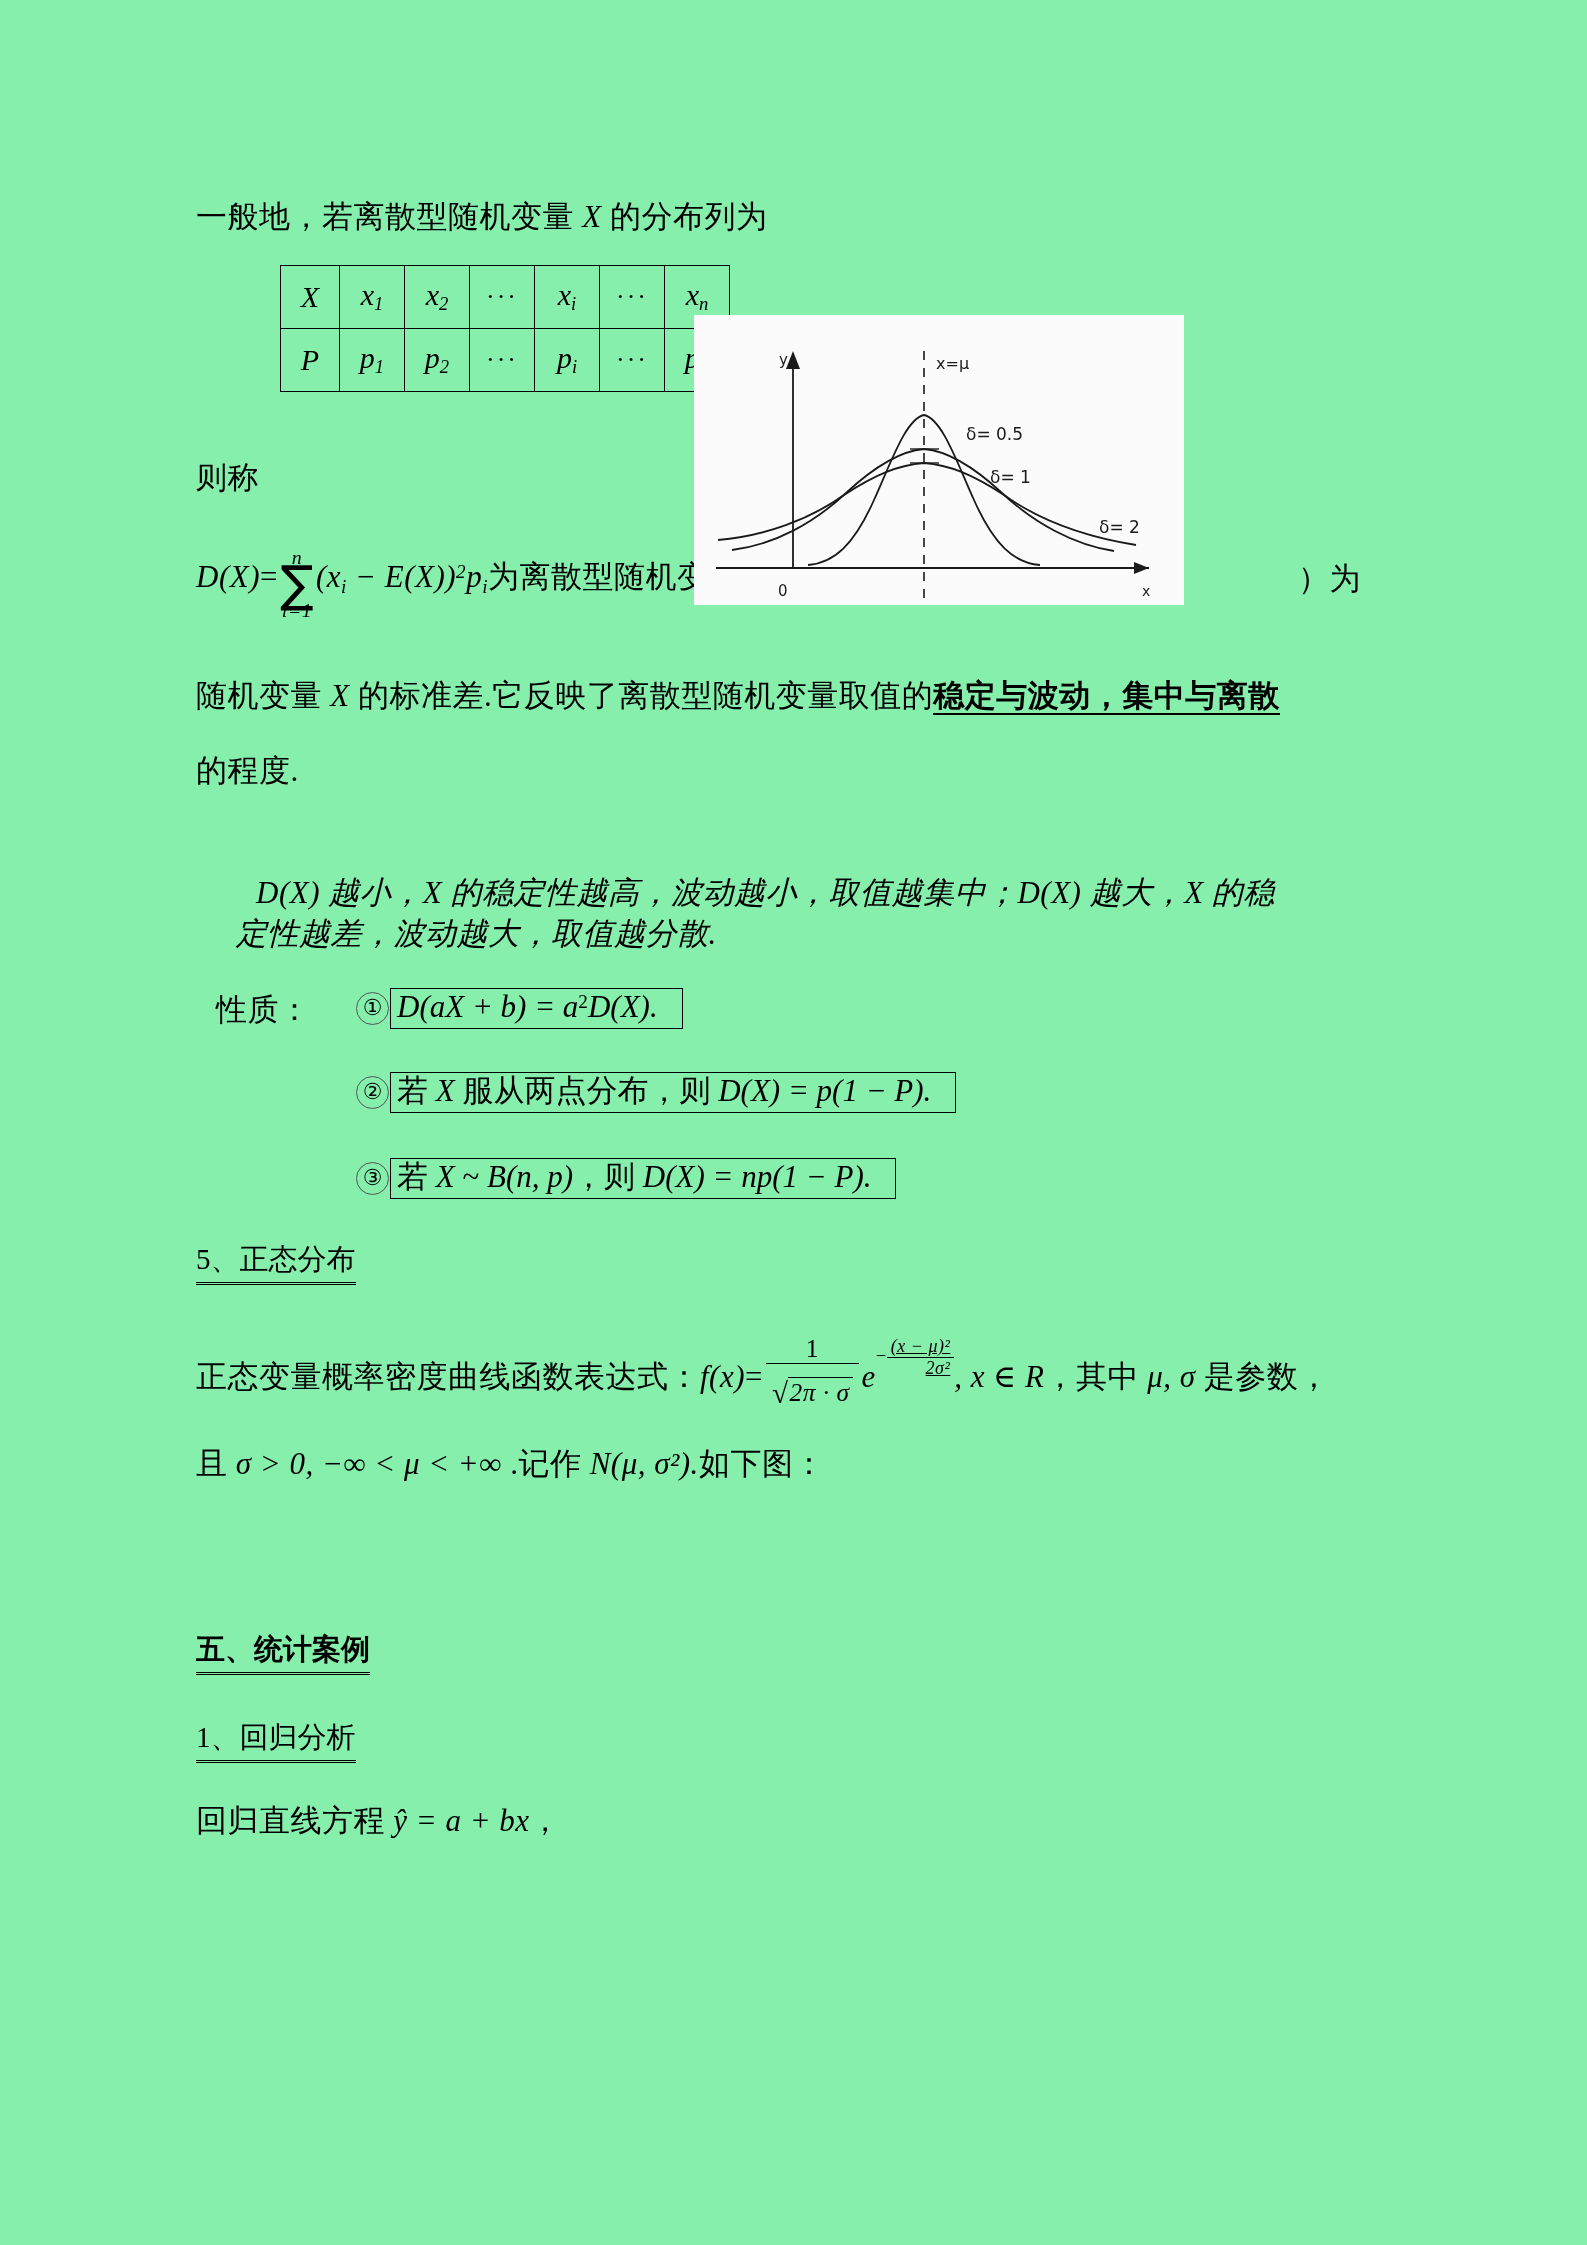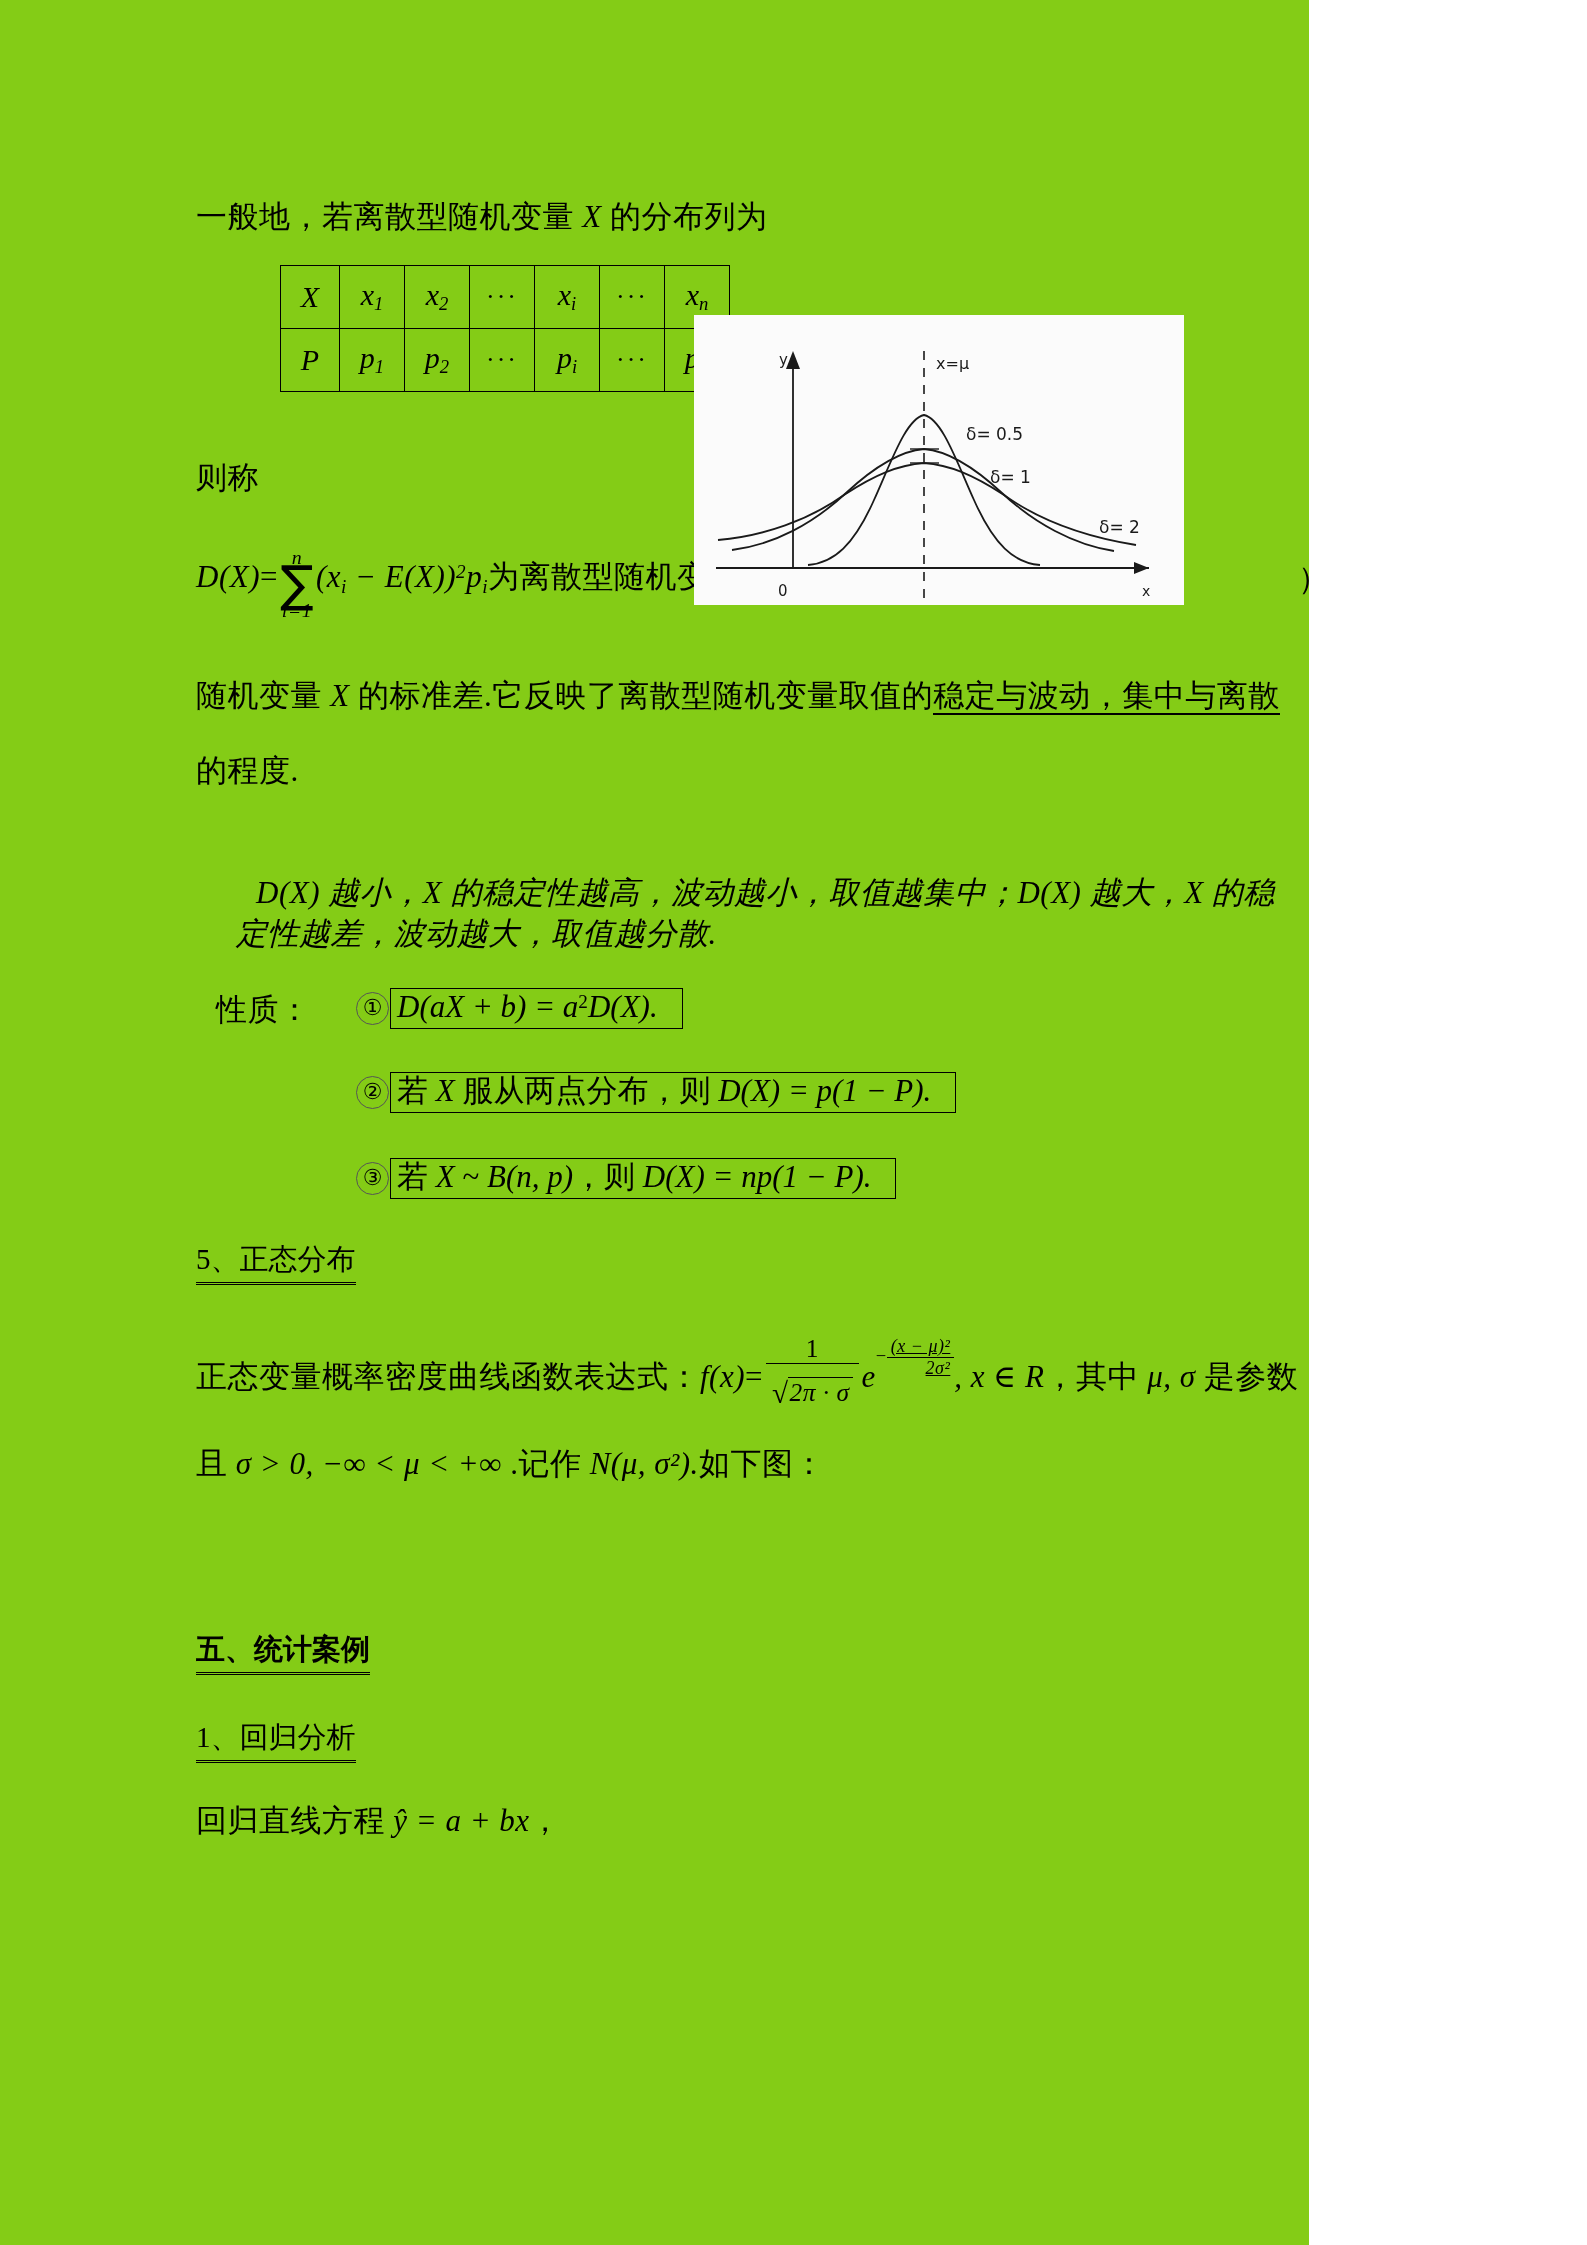--- a/index.html
+++ b/index.html
@@ -6,23 +6,23 @@
     margin: 0;
     padding: 0;
     background: #ffffff;
   }
   body {
     font-family: "Liberation Serif", "DejaVu Serif", serif;
     color: #000000;
   }
   .page {
     position: relative;
-    width: 1309px;
+    width: 1587px;
     height: 2245px;
-    background: #84cc16;
+    background: #86efac;
     overflow: hidden;
     box-sizing: border-box;
   }
   .content {
     position: absolute;
     left: 196px;
     top: 0;
     width: 1210px;
   }
 
@@ -88,21 +88,21 @@
   .hdr-underline {
     display: inline-block;
     border-bottom: 3px double #000;
     padding-bottom: 2px;
     font-size: 29px;
     white-space: nowrap;
   }
   .hdr-bold { font-weight: bold; }
 
   .bold-underline {
-    font-weight: normal;
+    font-weight: bold;
     border-bottom: 2px solid #000;
   }
 
   
   .frac {
     display: inline-block;
     vertical-align: -0.55em;
     text-align: center;
     font-size: 0.82em;
     line-height: 1.05;

